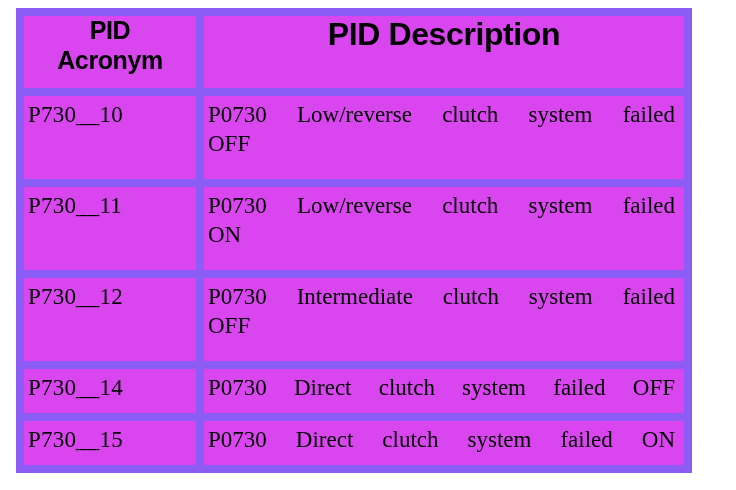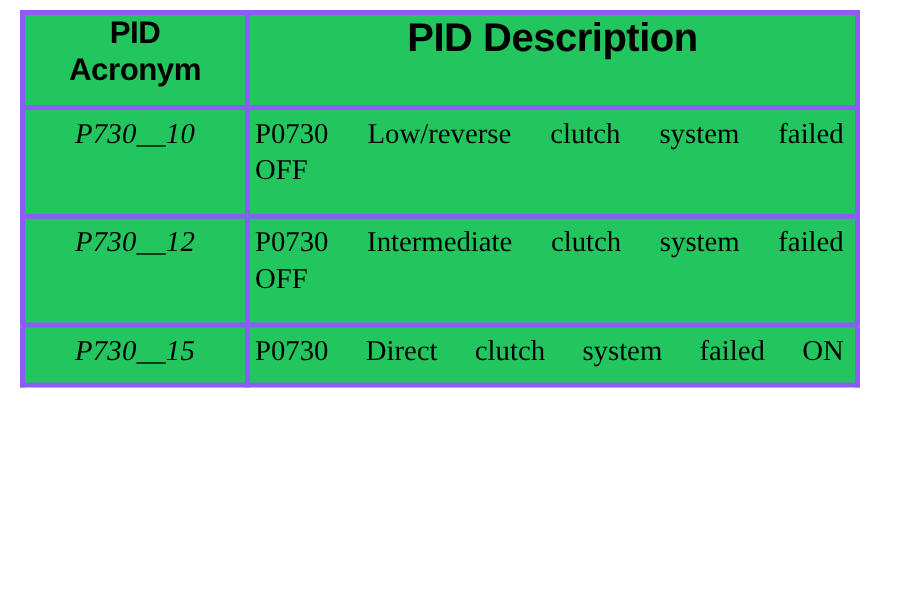--- a/index.html
+++ b/index.html
@@ -32,24 +32,24 @@
     border-collapse: collapse;
     table-layout: fixed;
     background: #ffffff;
     border: 3px solid #000000;
   }
   .pid-table col.c-acronym { width: 180px; }
   .pid-table col.c-desc    { width: 488px; }
 
   .pid-table td,
   .pid-table th {
-    border: 4px solid #8b5cf6;
+    border: 8px solid #8b5cf6;
     vertical-align: top;
     padding: 0;
-    background: #22c55e;
+    background: #d946ef;
   }
   
   .pid-table { outline: 0; }
 
   
   thead th {
     font-family: "Liberation Sans", "DejaVu Sans", sans-serif;
     font-weight: bold;
     font-size: 25px;
     line-height: 1.18;
@@ -62,25 +62,23 @@
   thead th.h-acronym { font-size: 25px; }
   thead th.h-desc    { font-size: 32px; }
   .hdr-line { display: block; white-space: nowrap; }
 
   
   tbody td {
     font-size: 23px;
     line-height: 1.26;
   }
   td.acronym {
-    text-align: center;
     padding: 5px 4px 6px 4px;
     white-space: nowrap;
     letter-spacing: 0.2px;
-    font-style: italic;
   }
   td.desc {
     text-align: justify;
     text-align-last: justify;
     padding: 5px 9px 6px 4px;
     word-spacing: 0.5px;
   }
   tr.two-line td { height: 72px; }
   tr.one-line td { height: 33px; }
   tr.one-line td.desc { text-align-last: justify; }
@@ -114,30 +112,41 @@
     <tbody>
 
       <tr class="two-line">
         <td class="acronym">P730__10</td>
         <td class="desc">
           <span class="just-line">P0730 Low/reverse clutch system failed</span>
           <span class="last-line">OFF</span>
         </td>
       </tr>
 
+      <tr class="two-line">
+        <td class="acronym">P730__11</td>
+        <td class="desc">
+          <span class="just-line">P0730 Low/reverse clutch system failed</span>
+          <span class="last-line">ON</span>
+        </td>
+      </tr>
 
       <tr class="two-line">
         <td class="acronym">P730__12</td>
         <td class="desc">
           <span class="just-line">P0730 Intermediate clutch system failed</span>
           <span class="last-line">OFF</span>
         </td>
       </tr>
 
 
+      <tr class="one-line">
+        <td class="acronym">P730__14</td>
+        <td class="desc">P0730 Direct clutch system failed OFF</td>
+      </tr>
 
       <tr class="one-line">
         <td class="acronym">P730__15</td>
         <td class="desc">P0730 Direct clutch system failed ON</td>
       </tr>
 
     </tbody>
   </table>
 
 </div>

